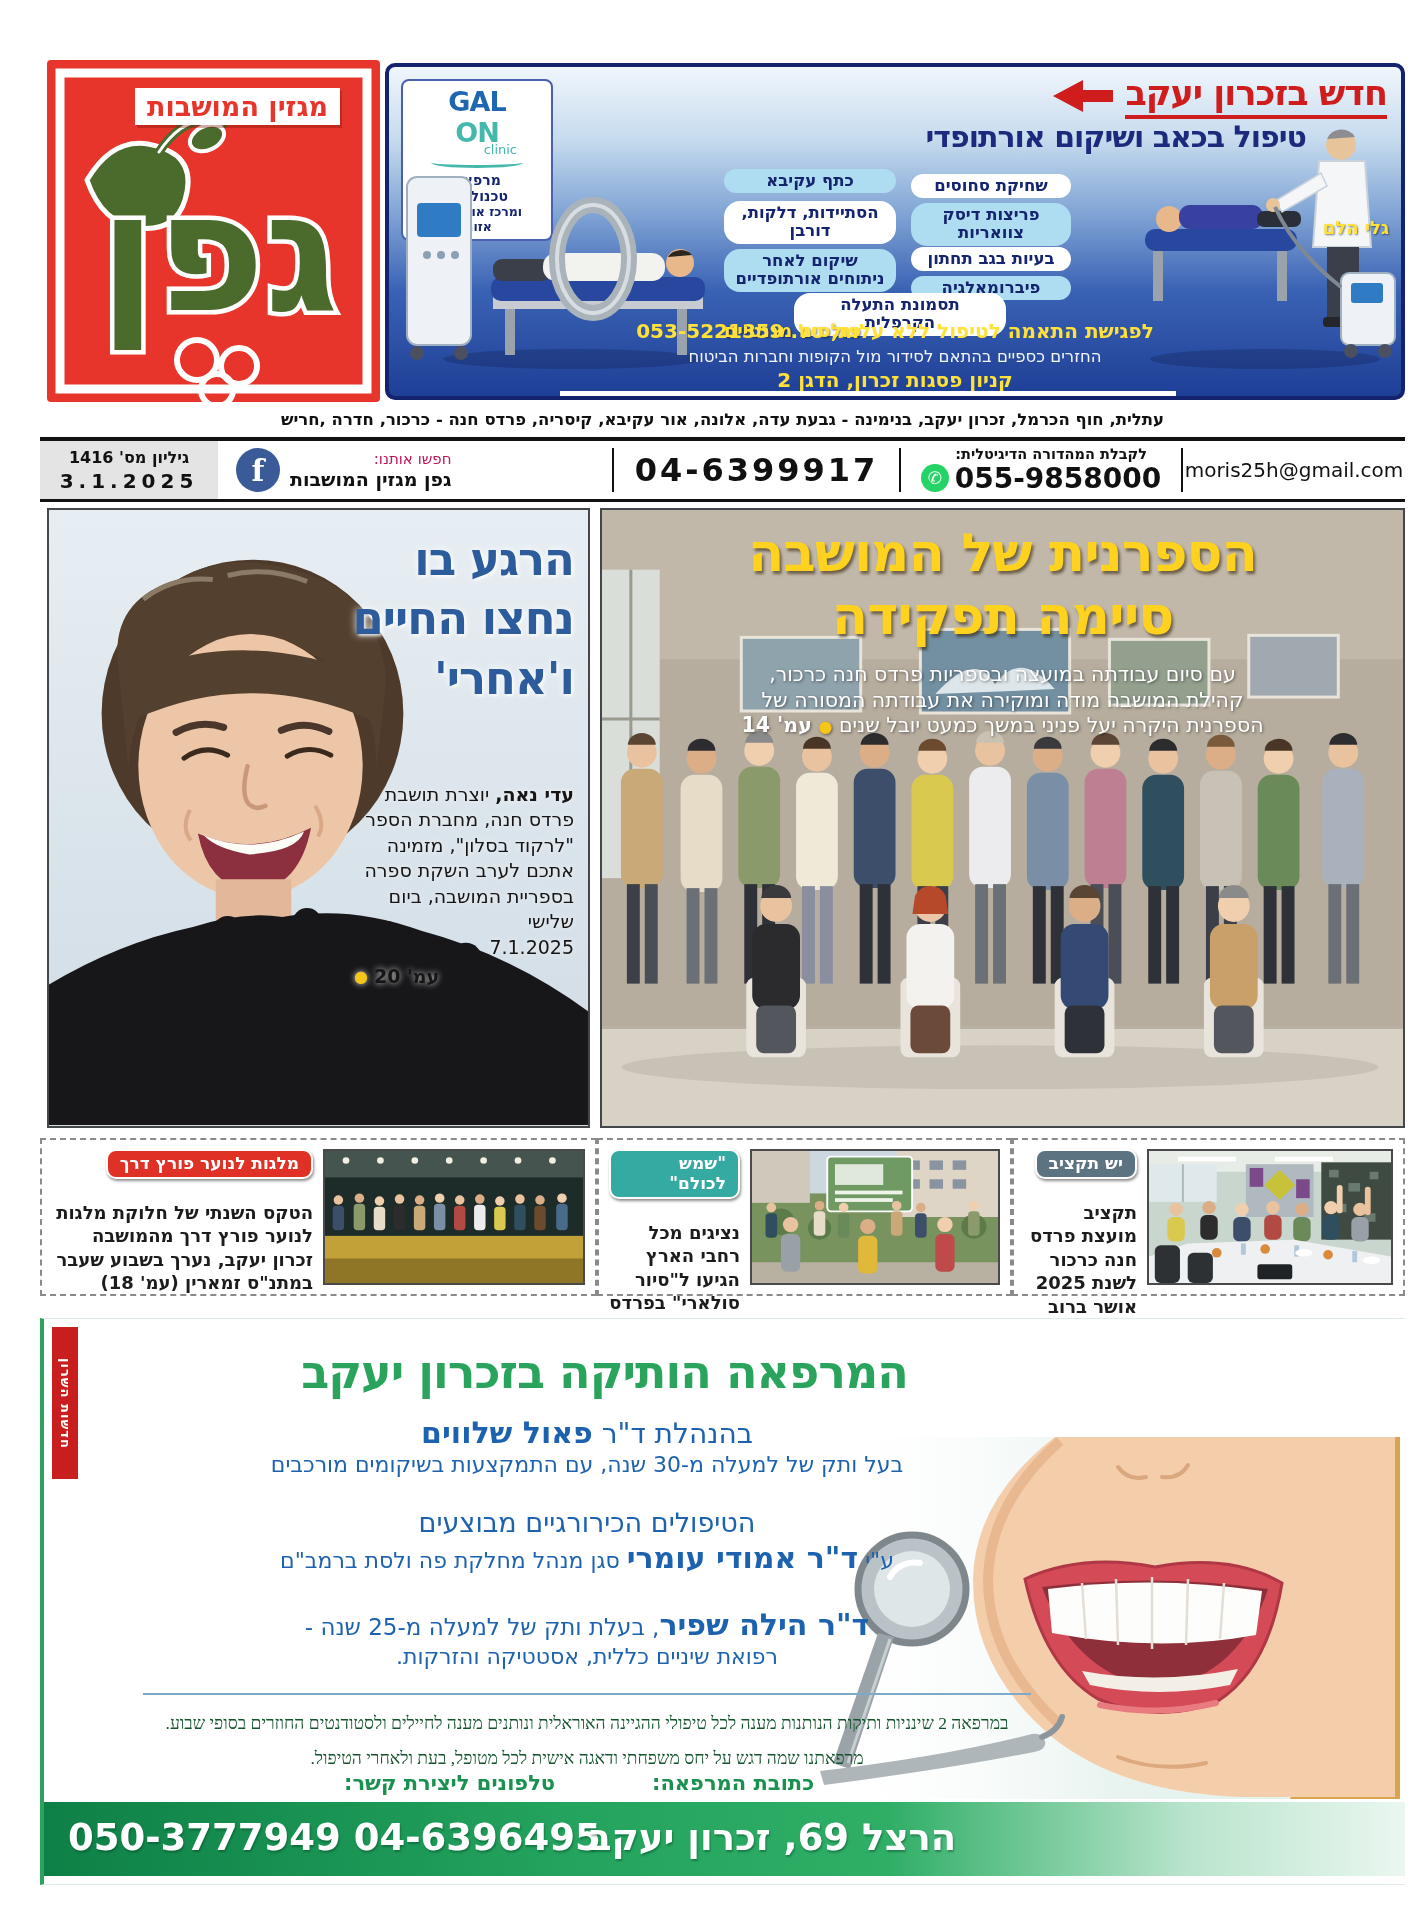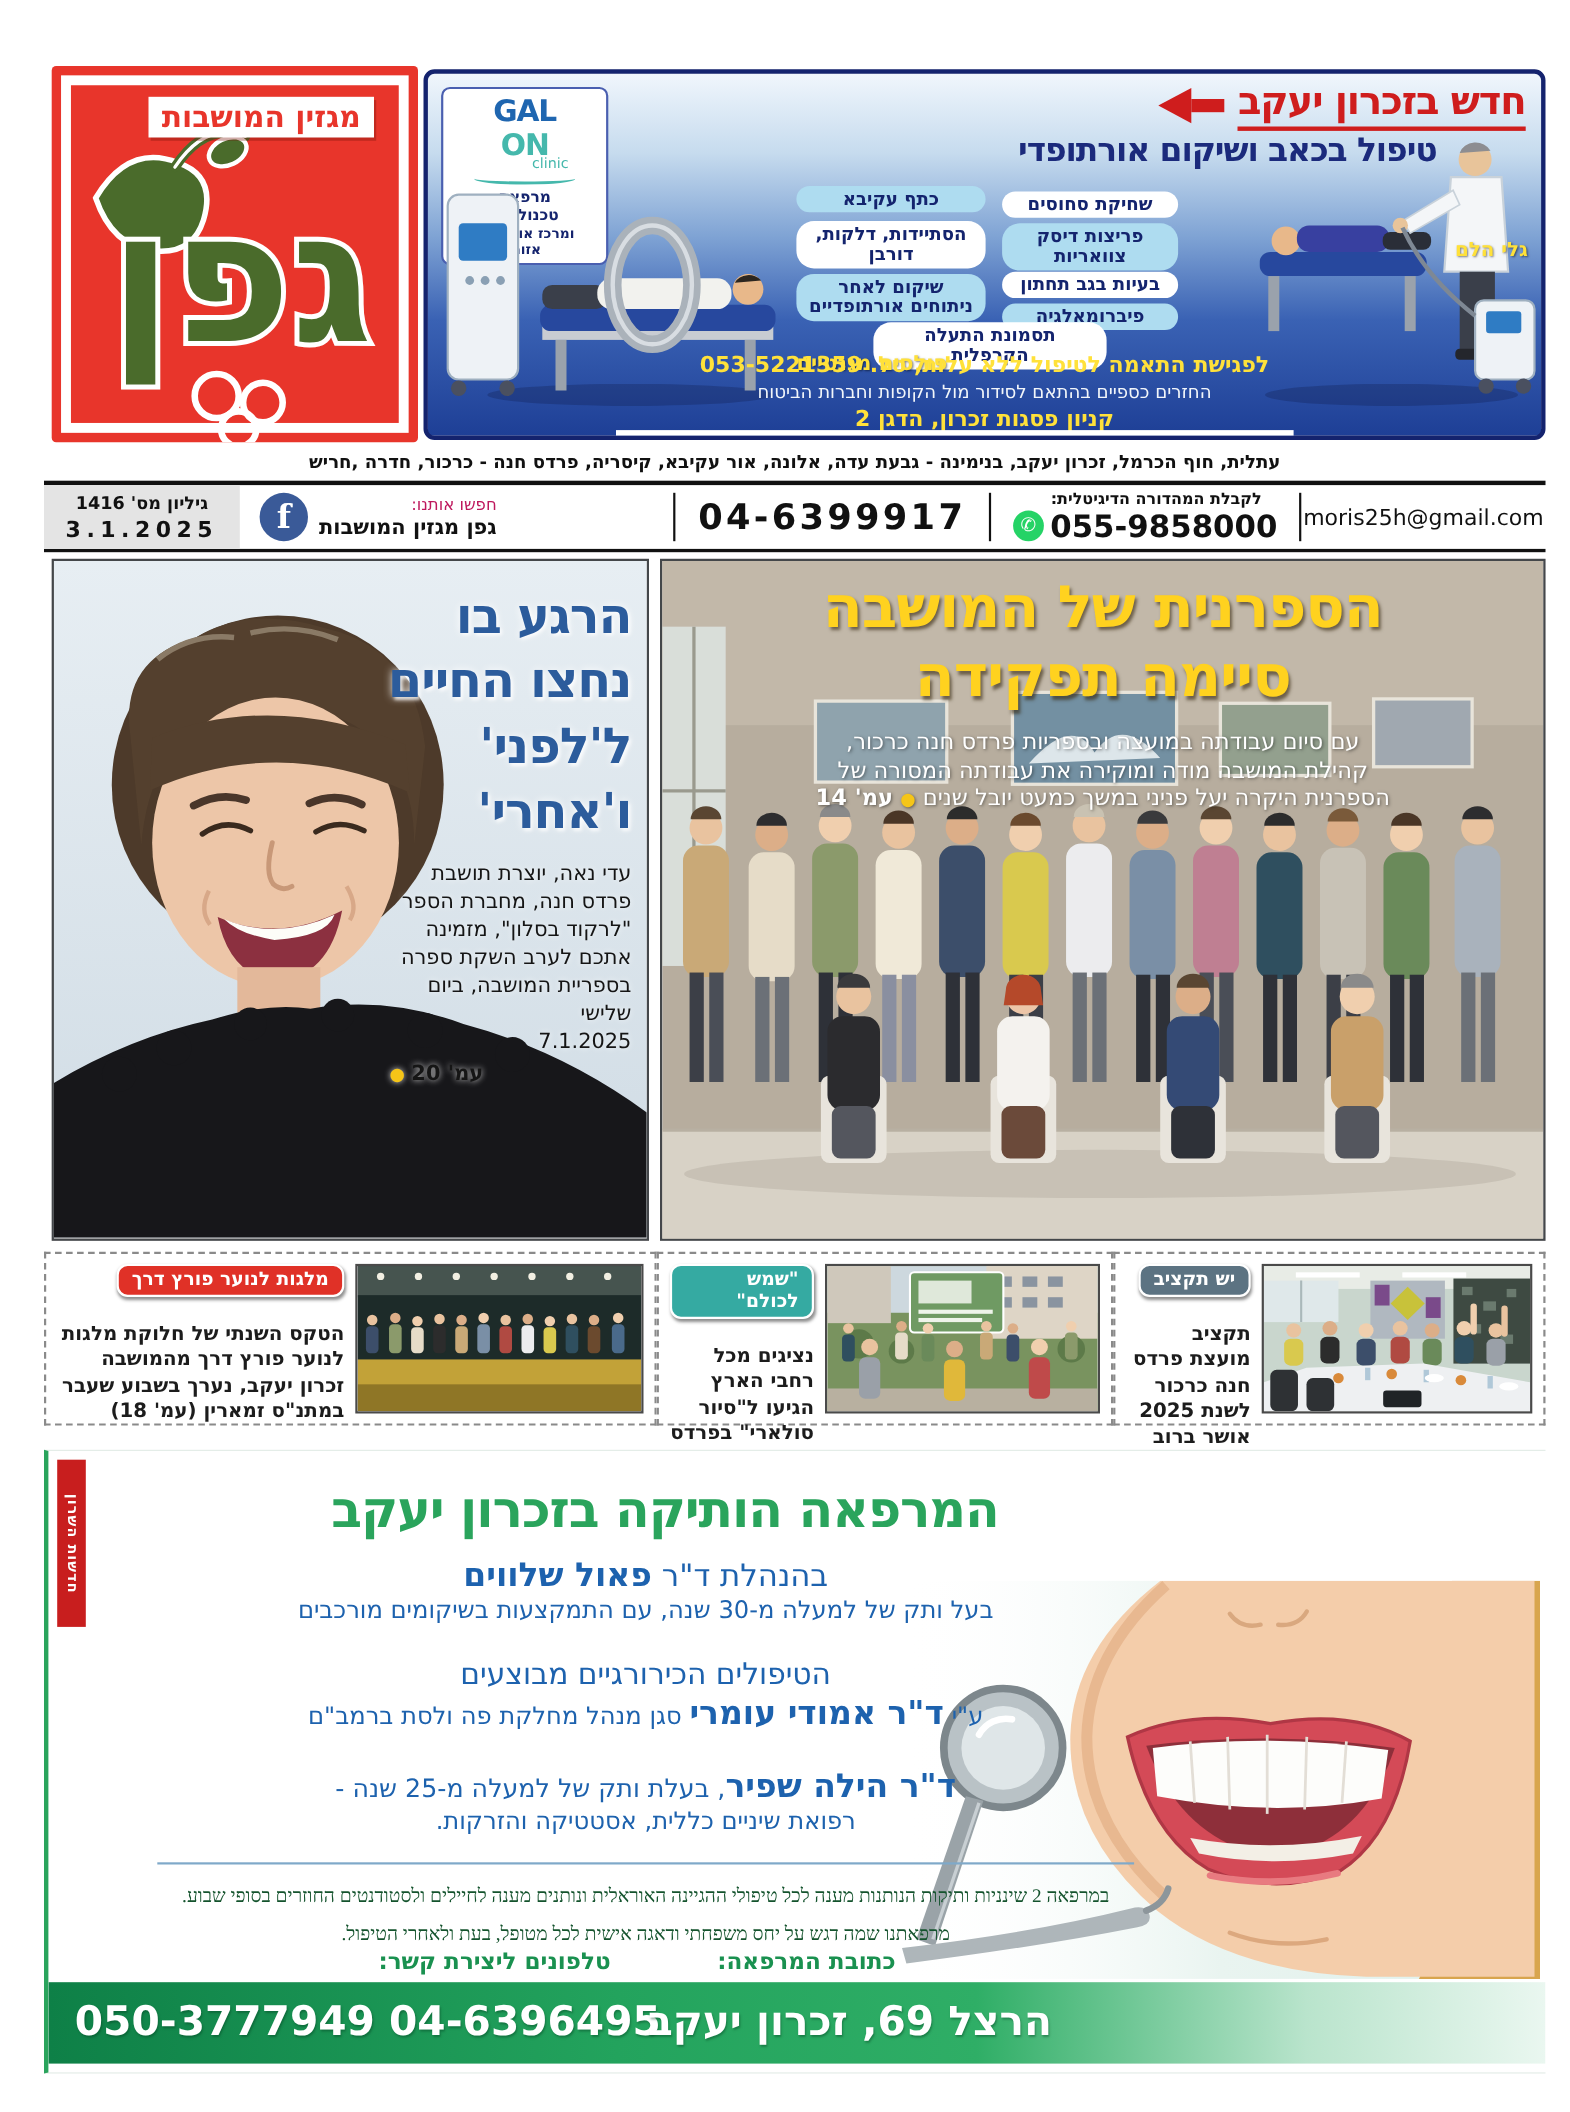--- a/index.html
+++ b/index.html
@@ -55,21 +55,21 @@
   .ib-issue{width:178px;background:#e4e4e4;display:flex;flex-direction:column;align-items:center;justify-content:center;gap:2px;}
   .ib-issue-label{font-size:16px;font-weight:bold;color:#111;}
   .ib-issue-date{font-size:20px;font-weight:bold;letter-spacing:5px;color:#111;direction:ltr;}
   
   .lead{position:absolute;top:508px;height:620px;border:2px solid #44474a;box-sizing:border-box;overflow:hidden;background:#ddd;}
   .lead-left{left:47px;width:543px;}
   .lead-right{left:600px;width:805px;}
   .lead svg{position:absolute;inset:0;}
   .ll-headline{position:absolute;top:20px;right:14px;text-align:right;color:#2c5c9c;font-weight:bold;font-size:45px;line-height:1.32;letter-spacing:-1px;text-shadow:0 0 8px rgba(255,255,255,.9),2px 2px 3px rgba(255,255,255,.7);}
   .ll-body{position:absolute;top:272px;right:14px;width:220px;text-align:right;font-size:19px;line-height:1.34;color:#151515;text-shadow:0 0 6px rgba(255,255,255,.8);}
-  .ll-body b{font-weight:normal;}
+  .ll-body b{font-weight:bold;}
   .ll-pageref{display:flex;align-items:center;gap:6px;direction:ltr;justify-content:flex-start;margin-top:4px;font-weight:bold;}
   .bullet{color:#f5c518;font-size:16px;}
   .lr-headline{position:absolute;top:12px;left:0;right:0;text-align:center;color:#ffd21f;font-weight:bold;font-size:53px;line-height:1.18;letter-spacing:-1px;text-shadow:2px 3px 3px rgba(50,35,10,.6);}
   .lr-sub{position:absolute;top:152px;left:10px;right:10px;text-align:center;color:#fff;font-size:20.5px;line-height:1.25;text-shadow:1px 1px 3px rgba(0,0,0,.5);}
   .lr-sub .pr{font-weight:bold;}
   
   .brief{position:absolute;top:1138px;height:158px;border:2px dashed #8a8a8a;box-sizing:border-box;display:flex;gap:10px;padding:9px 10px;background:#fff;}
   .brief-1{left:40px;width:557px;}
   .brief-2{left:597px;width:415px;}
   .brief-3{left:1012px;width:393px;}
@@ -267,21 +267,20 @@
       <circle cx="110" cy="446" r="16" fill="#17171a"></circle>
         <circle cx="180" cy="424" r="15" fill="#17171a"></circle>
       <circle cx="260" cy="416" r="15" fill="#17171a"></circle>
         <circle cx="340" cy="430" r="16" fill="#17171a"></circle>
       <circle cx="420" cy="452" r="16" fill="#17171a"></circle>
         <circle cx="60" cy="470" r="16" fill="#17171a"></circle>
     </svg>
     <div class="ll-headline">
       <div>הרגע בו</div>
       <div>נחצו החיים</div>
-      <div>ל'לפני'</div>
       <div>ו'אחרי'</div>
     </div>
     <div class="ll-body">
       <b>עדי נאה,</b><span> יוצרת תושבת פרדס חנה, מחברת הספר "לרקוד בסלון", מזמינה אתכם לערב השקת ספרה בספריית המושבה, ביום שלישי</span>
       <div>7.1.2025</div>
       <div class="ll-pageref">
         <span class="bullet">●</span>
         <span>עמ' 20</span>
       </div>
     </div>

